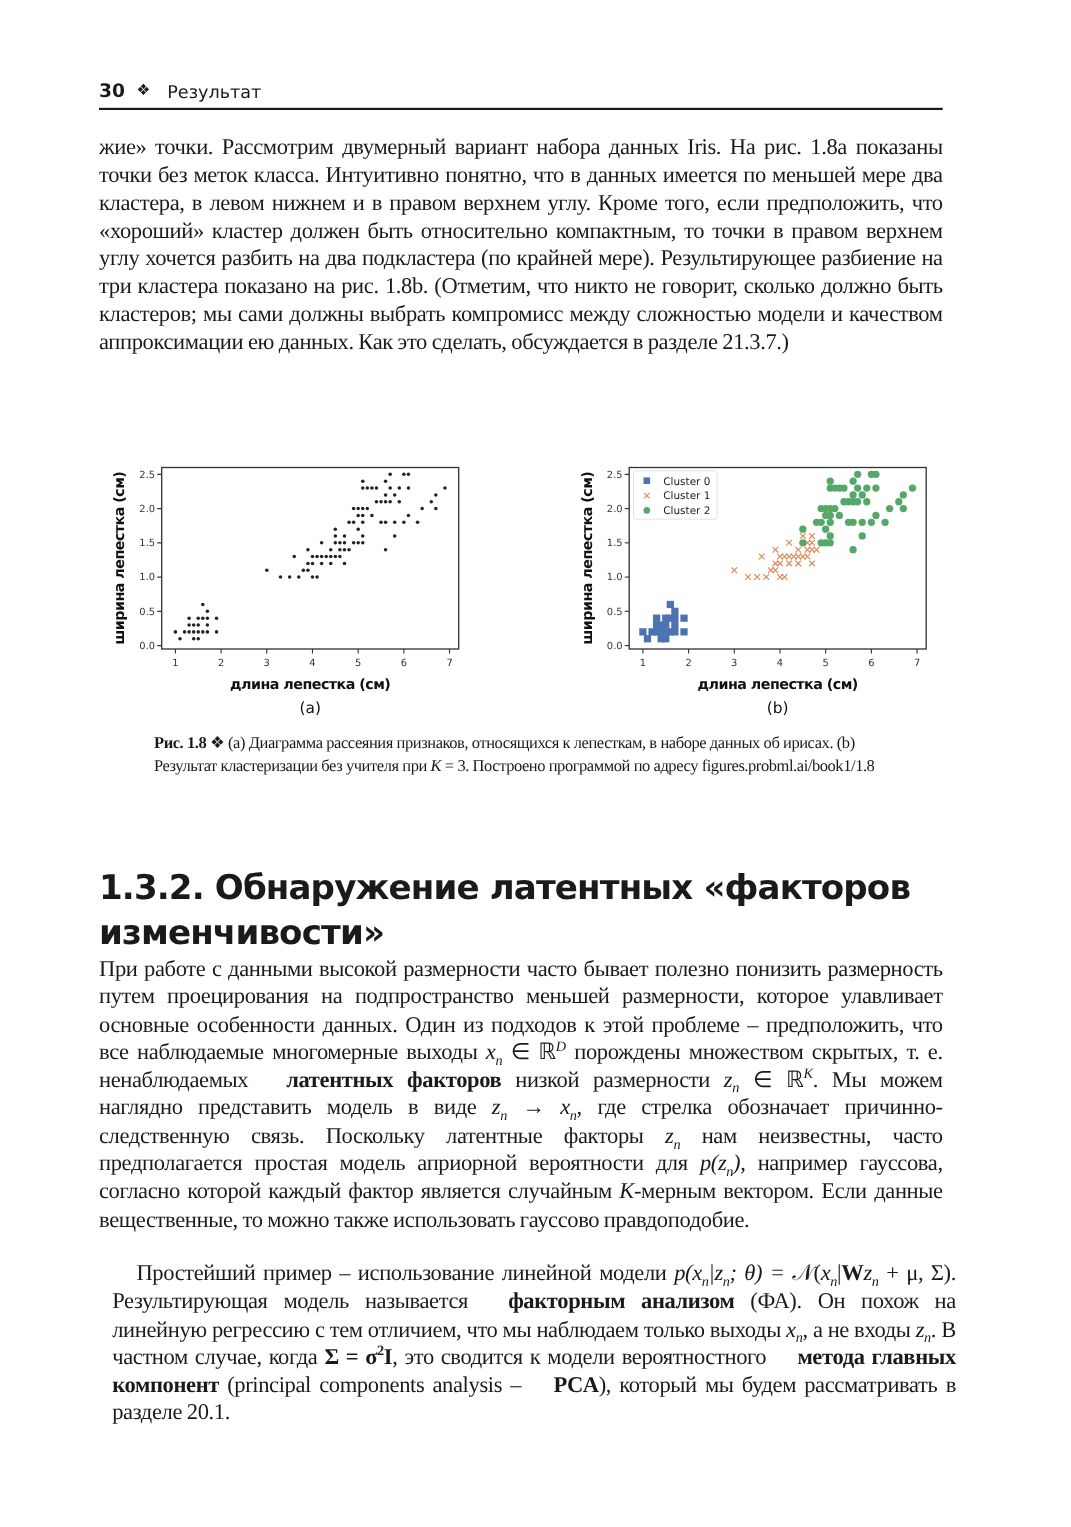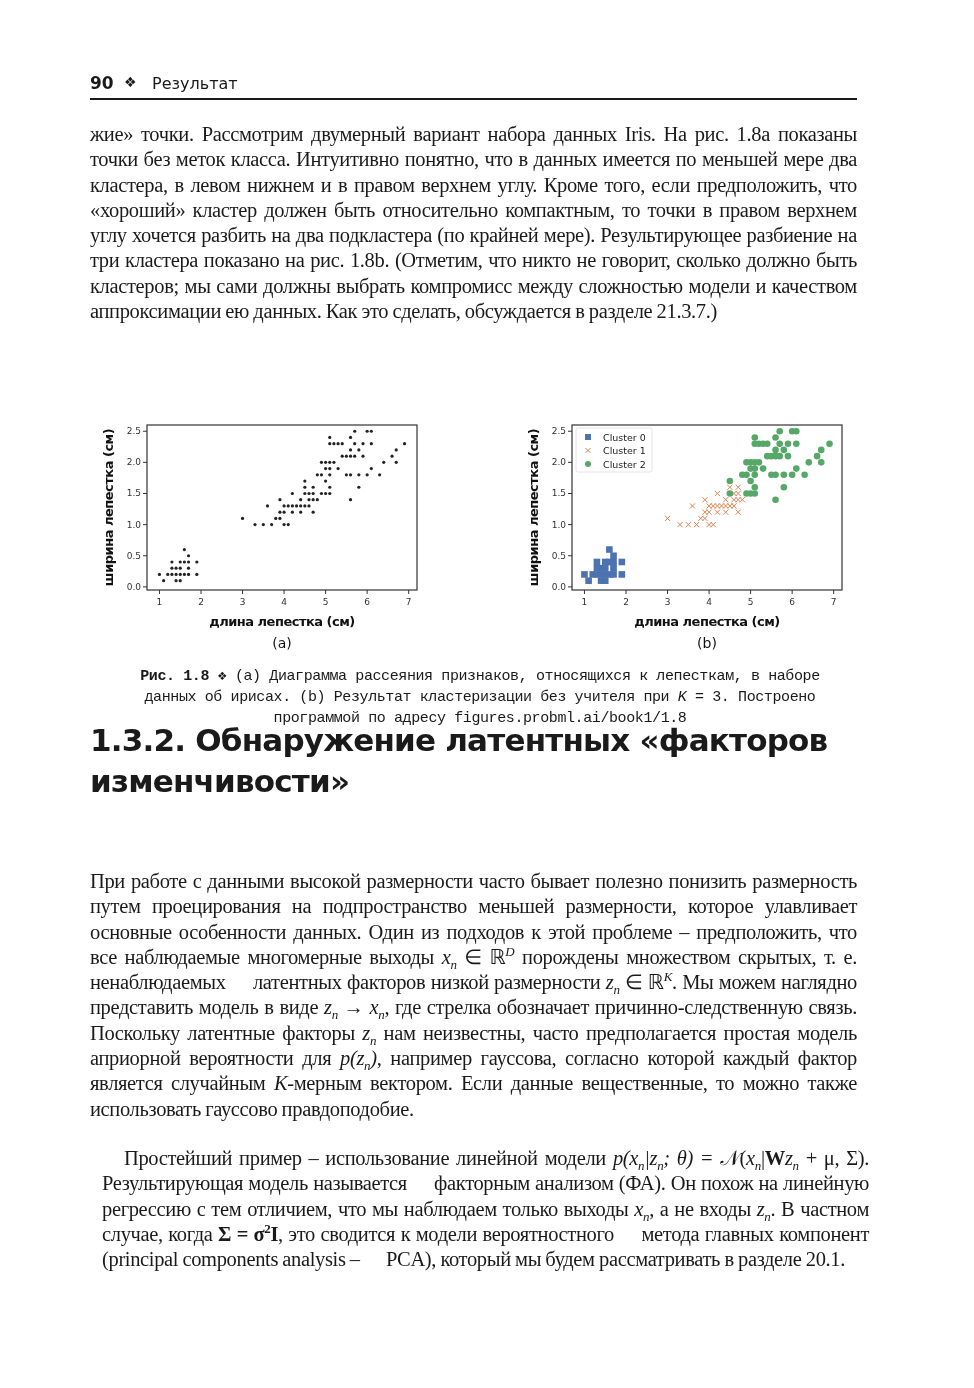--- a/index.html
+++ b/index.html
@@ -10,37 +10,37 @@
   .running-head .orn { font-size: 14px; position: absolute; left: 34px; top: 4px; }
   .running-head .sect { font-size: 16px; position: absolute; left: 62px; top: 4px; }
   .body-text { font-family: "Liberation Serif", serif; font-size: 20.5px; line-height: 25.3px; text-align: justify; letter-spacing: -0.35px; word-spacing: -0.5px; margin: 0; }
   .p1 { position: absolute; top: 122px; left: 0; width: 767px; }
   .p2 { position: absolute; top: 869px; left: 0; width: 767px; }
   .p3 { position: absolute; top: 1146px; left: 12px; width: 767px; text-indent: 22px; }
   .fig { position: absolute; top: 415px; left: 0; width: 767px; height: 245px; }
   .chart { position: absolute; top: 0; }
   .chart-a { left: 5px; }
   .chart-b { left: 430px; }
-  .caption { position: absolute; top: 666px; left: 50px; width: 680px; font-family: Liberation Mono, monospace; font-size: 15px; line-height: 21px; text-align: center; letter-spacing: -0.4px; }
+  .caption { position: absolute; top: 666px; left: 50px; width: 680px; font-family: Liberation Serif, serif; font-size: 15px; line-height: 21px; text-align: left; letter-spacing: -0.4px; }
   .caption b { font-weight: bold; }
-  .h2 { position: absolute; top: 720px; left: 0; width: 767px; font-family: "DejaVu Sans", sans-serif; font-weight: bold; font-size: 31px; line-height: 41px; letter-spacing: -0.8px; margin: 0; }
+  .h2 { position: absolute; top: 787px; left: 0; width: 767px; font-family: "DejaVu Sans", sans-serif; font-weight: bold; font-size: 31px; line-height: 41px; letter-spacing: -0.8px; margin: 0; }
   .m { font-style: italic; }
   .mb { font-style: italic; font-weight: normal; }
-  .bold { font-weight: normal; margin-left: 22px; }
+  .bold { font-weight: bold; margin-left: 22px; }
   sub { font-size: 13px; line-height: 0; }
   sup { font-size: 13px; line-height: 0; }
   svg text { font-family: "DejaVu Sans", sans-serif; }
 </style>
 </head>
 <body>
 
 <div class="page">
 
   <div class="running-head">
-    <span class="pno">90</span>
+    <span class="pno">30</span>
     <span class="orn">❖</span>
     <span class="sect">Результат</span>
   </div>
 
   <p class="body-text p1">жие» точки. Рассмотрим двумерный вариант набора данных Iris. На рис. 1.8a показаны точки без меток класса. Интуитивно понятно, что в данных имеется по меньшей мере два кластера, в левом нижнем и в правом верхнем углу. Кроме того, если предположить, что «хороший» кластер должен быть относительно компактным, то точки в правом верхнем углу хочется разбить на два подкластера (по крайней мере). Результирующее разбиение на три кластера показано на рис. 1.8b. (Отметим, что никто не говорит, сколько должно быть кластеров; мы сами должны выбрать компромисс между сложностью модели и качеством аппроксимации ею данных. Как это сделать, обсуждается в разделе 21.3.7.)</p>
 
   <div class="fig">
     <svg class="chart chart-a" id="chart-a" width="340" height="245">
         <rect x="52" y="10" width="270" height="165" fill="#fff" stroke="#333" stroke-width="1.2"></rect>
         <line x1="64.46153846153847" y1="175" x2="64.46153846153847" y2="179" stroke="#333" stroke-width="1"></line>

